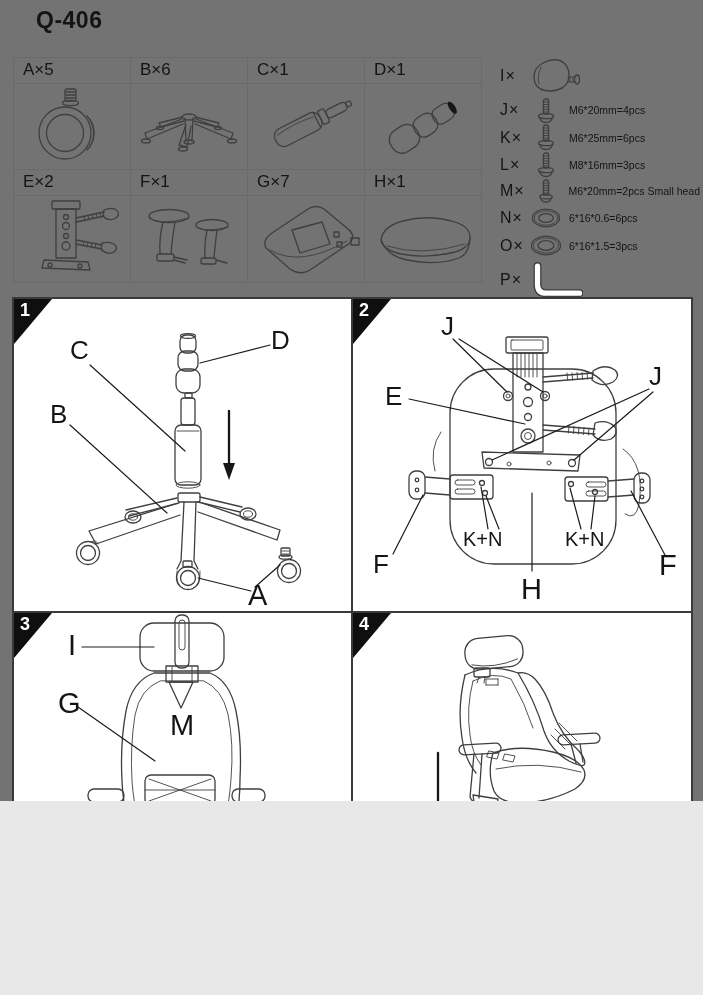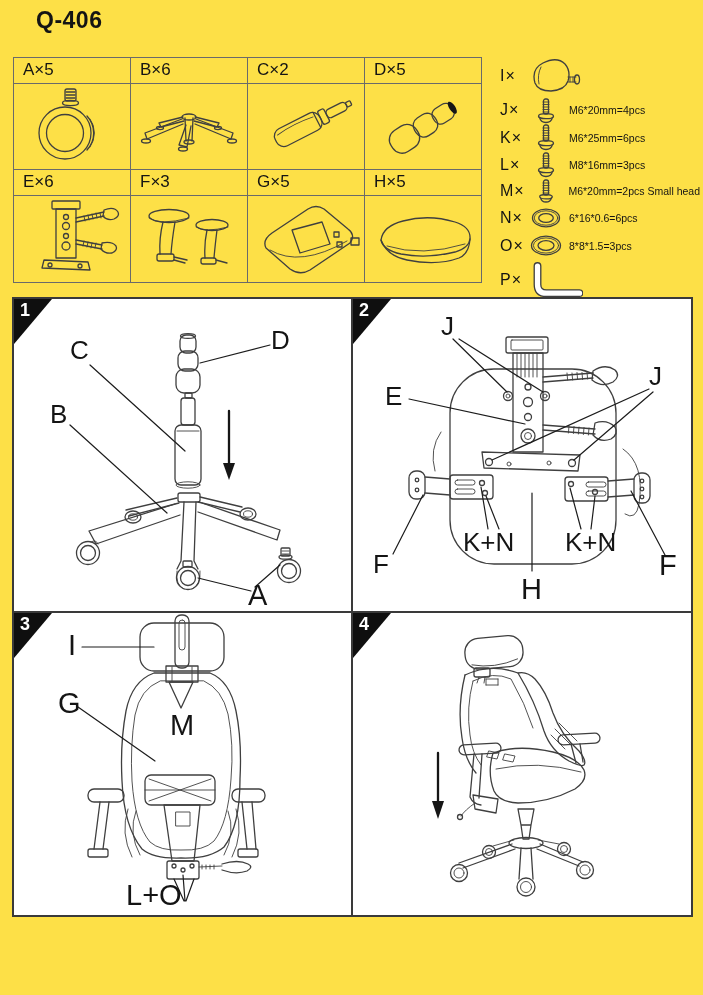--- a/index.html
+++ b/index.html
@@ -1,16 +1,16 @@
 <!DOCTYPE html>
 <html><head>
 <meta charset="utf-8">
 <style>
   html,body{margin:0;padding:0;background:#e8e8e8;}
-  .sheet{position:relative;width:703px;height:995px;background:#fde047;overflow:hidden;
+  .sheet{position:relative;width:703px;height:801px;background:#737373;overflow:hidden;
          font-family:"Liberation Sans",sans-serif;color:#141414;}
   .title{position:absolute;left:36px;top:7px;font-size:23px;font-weight:700;letter-spacing:.5px;}
 
   
   .parts-table{position:absolute;left:13px;top:57px;border-collapse:collapse;}
   .parts-table td{border:1px solid #6a6a6a;width:117px;padding:0;box-sizing:border-box;}
   .parts-table td.lbl{height:26px;font-size:17px;padding:2px 0 0 9px;vertical-align:top;}
   .parts-table td.img{height:86px;text-align:center;vertical-align:middle;}
 
   
@@ -26,21 +26,21 @@
   .panel{position:absolute;box-sizing:border-box;border:2px solid #3a3a3a;background:#fff;}
   .p1{left:0;top:0;width:341px;height:316px;}
   .p2{left:339px;top:0;width:342px;height:316px;}
   .p3{left:0;top:314px;width:341px;height:306px;}
   .p4{left:339px;top:314px;width:342px;height:306px;}
   .badge{position:absolute;left:0;top:0;width:38px;height:45px;background:#0f0f0f;
          clip-path:polygon(0 0,100% 0,0 100%);z-index:3;}
   .badge span{position:absolute;left:6px;top:1px;color:#fff;font-size:18px;font-weight:700;}
   .art{position:absolute;left:0;top:0;width:100%;height:100%;}
   .plabel{position:absolute;font-size:26px;line-height:1;z-index:2;}
-  .plabel.small{font-size:26px;}
+  .plabel.small{font-size:20px;}
   .plabel.big{font-size:29px;}
 
   
   svg.line *{fill:none;stroke:#3f3f3f;stroke-width:1.3;stroke-linecap:round;stroke-linejoin:round;}
   svg.line .ldr{stroke:#1c1c1c;stroke-width:1.2;}
   svg.line .fillblk{fill:#161616;stroke:none;}
   svg.line .thick{stroke-width:2.3;stroke:#161616;}
   svg.line .thin{stroke-width:.9;}
 </style>
 </head>
@@ -48,22 +48,22 @@
 
 <div class="sheet">
 
   <div class="title">Q-406</div>
 
   <table class="parts-table">
     <tbody>
         <tr>
       <td class="lbl">A×5</td>
       <td class="lbl">B×6</td>
-      <td class="lbl">C×2</td>
-      <td class="lbl">D×5</td>
+      <td class="lbl">C×1</td>
+      <td class="lbl">D×1</td>
     </tr>
     <tr>
       <td class="img">
         <svg class="line" width="110" height="80" viewBox="0 0 110 80">
           <rect x="48" y="4" width="11" height="12" rx="2"></rect>
               <path d="M49,7 h9 M49,10 h9 M49,13 h9"></path>
           <ellipse cx="53.5" cy="18" rx="8" ry="2.6"></ellipse>
           <circle cx="48" cy="48" r="26"></circle>
               <circle cx="48" cy="48" r="18.5"></circle>
           <path d="M70,31 A25,25 0 0 1 70,65"></path>
@@ -104,24 +104,24 @@
           <g transform="rotate(-33 56 40)">
             <rect x="18" y="29" width="30" height="25" rx="11"></rect>
             <rect x="46" y="31" width="24" height="21" rx="9"></rect>
             <rect x="68" y="33" width="22" height="17" rx="7"></rect>
             <ellipse cx="90" cy="41.5" rx="3" ry="7" class="fillblk"></ellipse>
           </g>
         </svg>
       </td>
     </tr>
     <tr>
-      <td class="lbl">E×6</td>
-      <td class="lbl">F×3</td>
-      <td class="lbl">G×5</td>
-      <td class="lbl">H×5</td>
+      <td class="lbl">E×2</td>
+      <td class="lbl">F×1</td>
+      <td class="lbl">G×7</td>
+      <td class="lbl">H×1</td>
     </tr>
     <tr>
       <td class="img">
         <svg class="line" width="112" height="82" viewBox="0 0 112 82">
           <rect x="36" y="5" width="28" height="8" rx="1"></rect>
           <rect x="40" y="13" width="20" height="49"></rect>
           <circle cx="50" cy="21" r="2.5"></circle>
               <circle cx="50" cy="30" r="3.5"></circle>
               <circle cx="50" cy="40" r="2.5"></circle>
               <circle cx="50" cy="50" r="4"></circle>
@@ -245,21 +245,21 @@
     </div>
     <div class="hw-row" style="height:27px">
       <span class="hw-letter">O×</span>
       <span class="hw-icon">
         <svg class="line" width="34" height="23" viewBox="0 0 34 23">
           <ellipse cx="17" cy="11.5" rx="14.5" ry="9.3"></ellipse>
             <ellipse cx="17" cy="11.5" rx="12.6" ry="7.6" class="thin"></ellipse>
           <ellipse cx="17" cy="11.5" rx="8" ry="4.8"></ellipse>
         </svg>
       </span>
-      <span class="hw-spec">8*8*1.5=3pcs</span>
+      <span class="hw-spec">6*16*1.5=3pcs</span>
     </div>
     <div class="hw-row" style="height:42px">
       <span class="hw-letter">P×</span>
       <span class="hw-icon wide">
         <svg width="64" height="42" viewBox="0 0 64 42">
           <path d="M12,5 L12,26 Q12,36 22,36 L60,36" fill="none" stroke="#3f3f3f" stroke-width="9" stroke-linecap="round" stroke-linejoin="round"></path>
           <path d="M12,5 L12,26 Q12,36 22,36 L60,36" fill="none" stroke="#ffffff" stroke-width="6" stroke-linecap="round" stroke-linejoin="round"></path>
         </svg>
       </span>
       <span class="hw-spec"></span>

